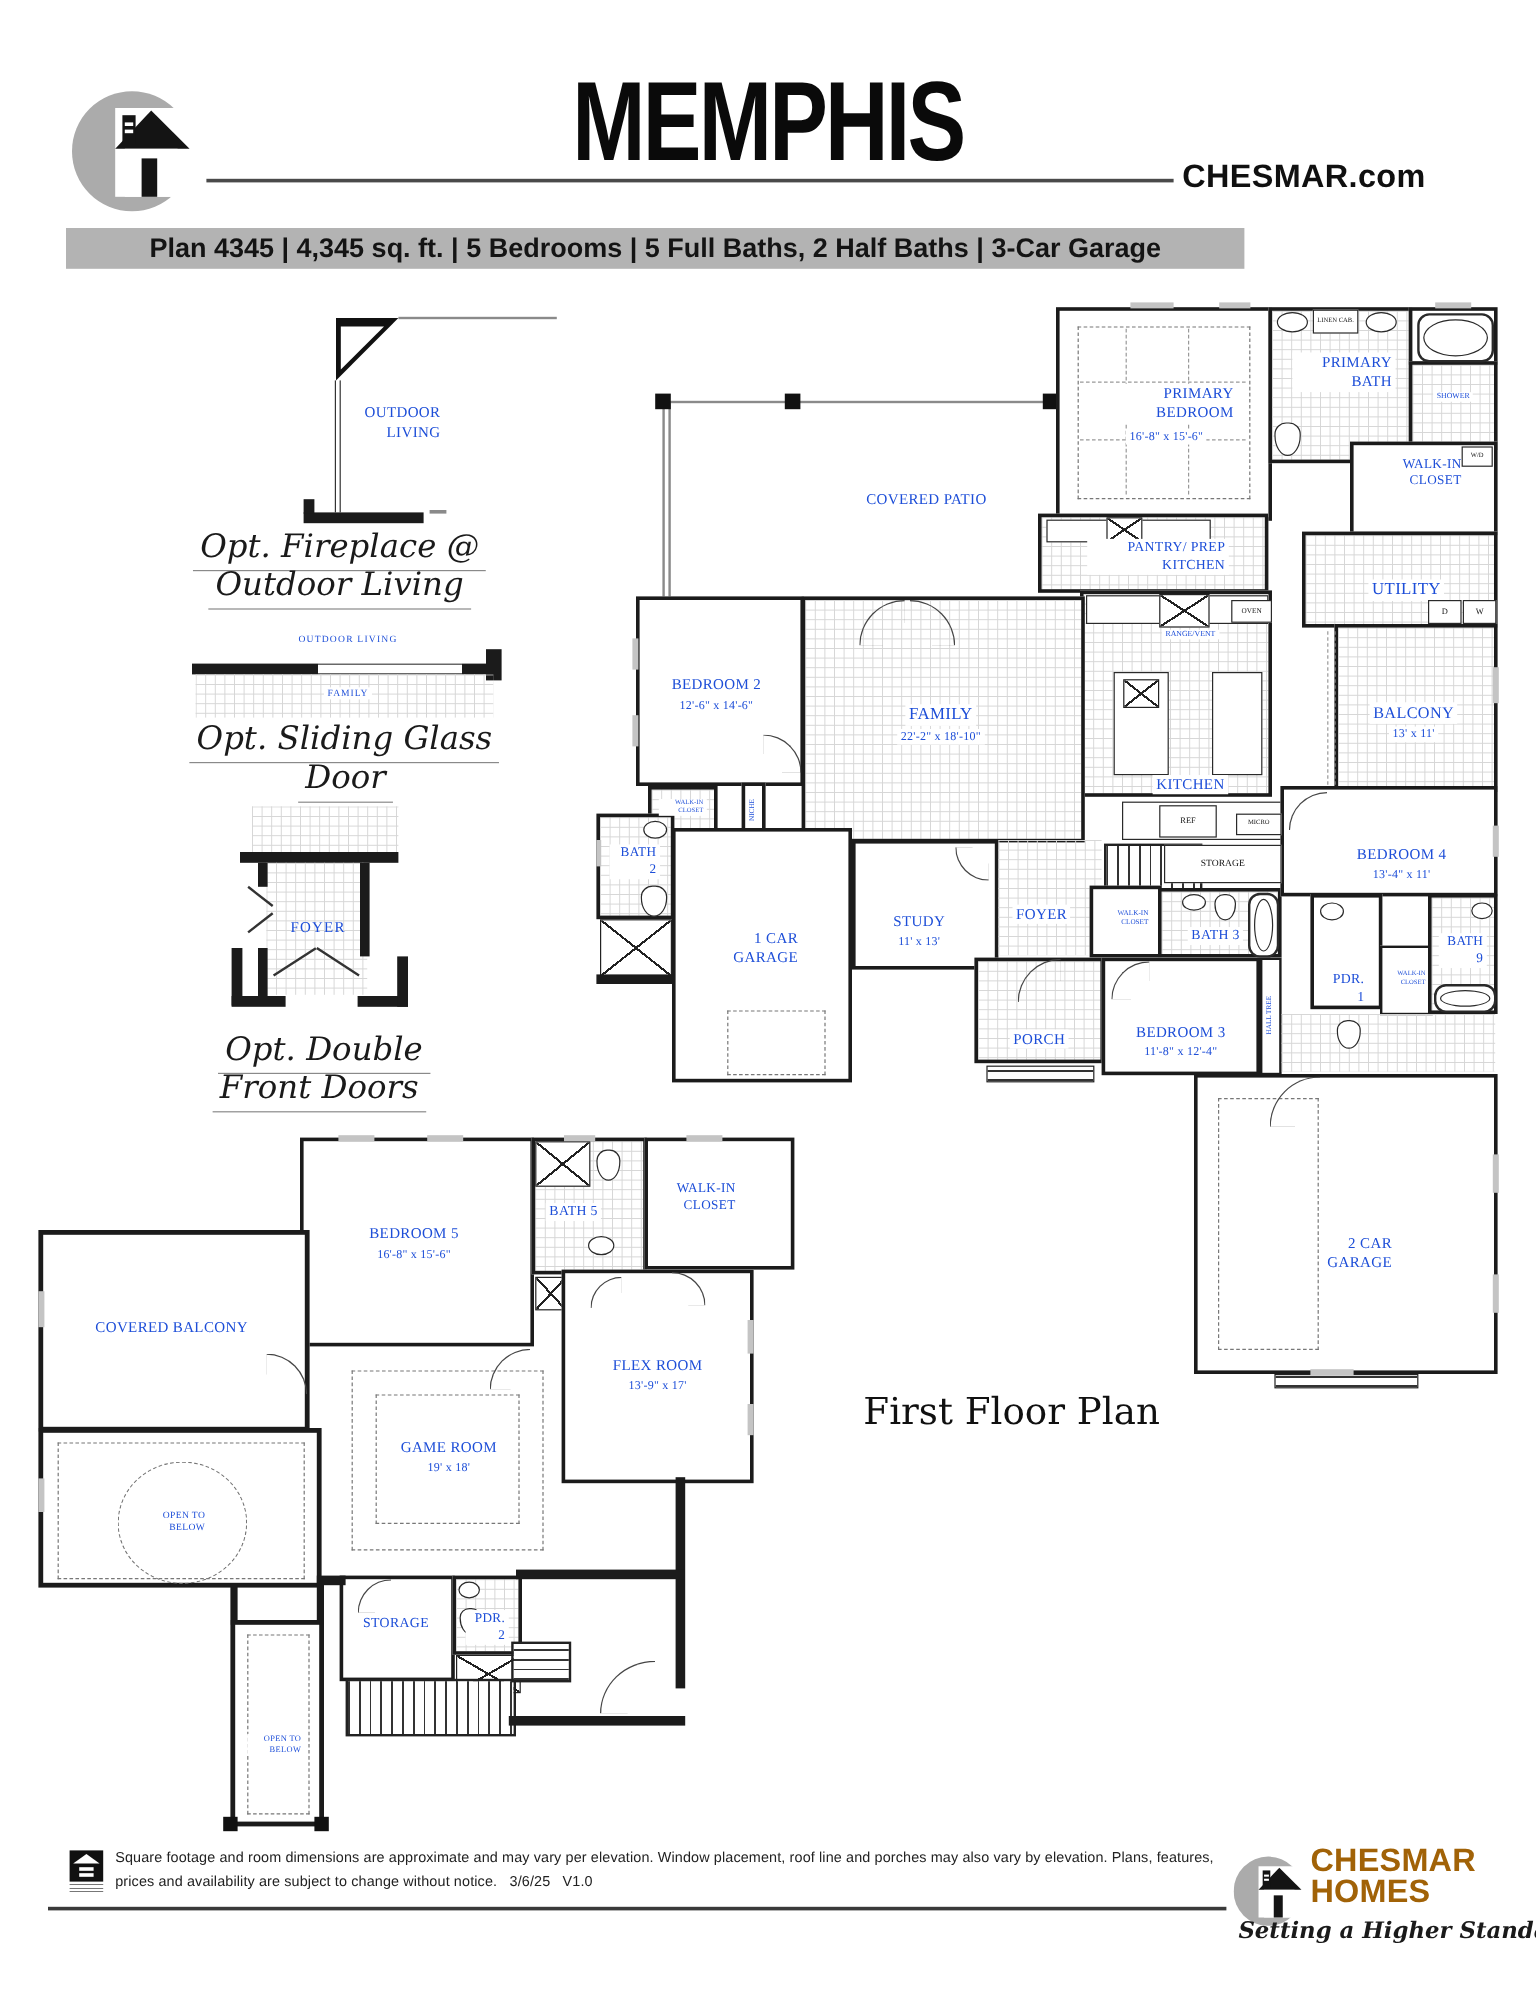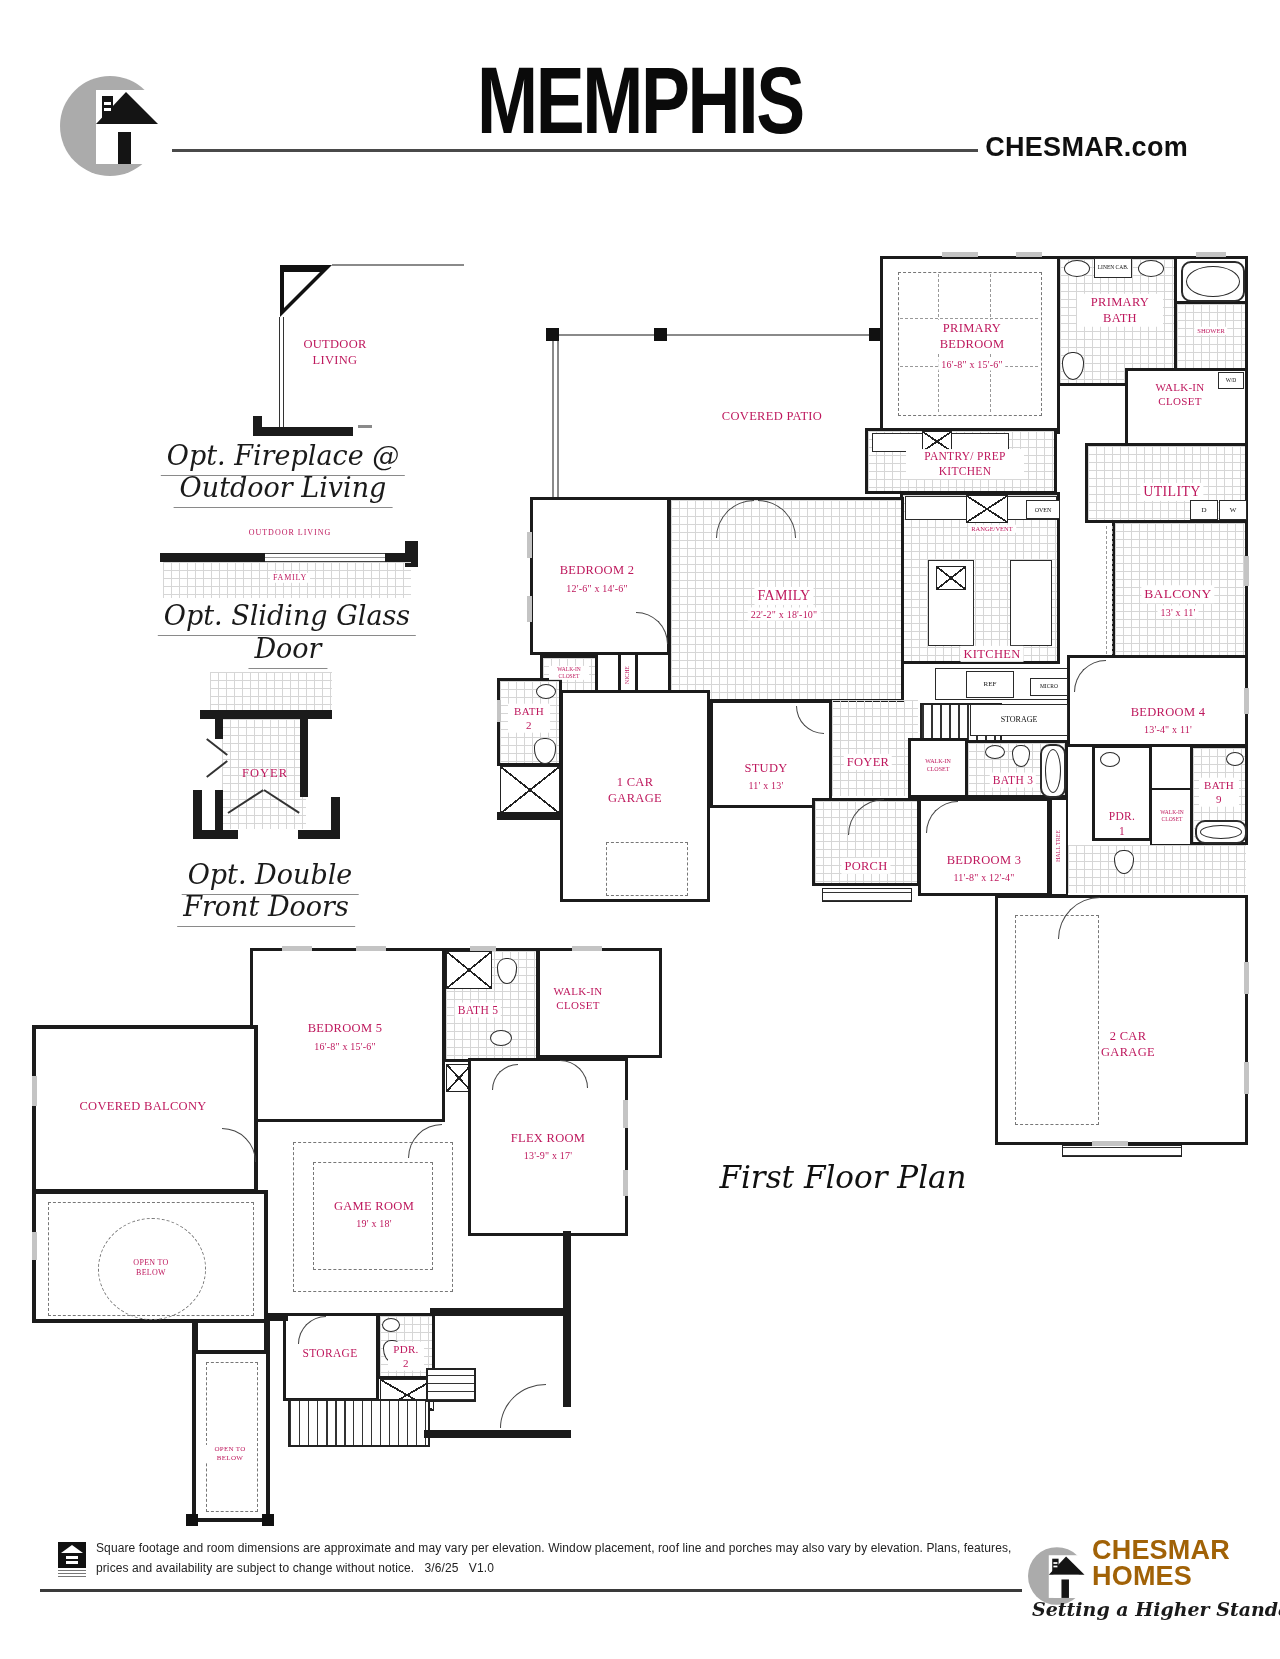--- a/index.html
+++ b/index.html
@@ -8,21 +8,21 @@
   .title{position:absolute;left:0;right:0;top:54px;text-align:center}
   .title span{display:inline-block;font-weight:700;font-size:94px;line-height:1;letter-spacing:-3px;transform:scaleX(.78);color:#0a0a0a}
   .hline{position:absolute;left:172px;top:149px;width:806px;height:2.5px;background:#4a4a4a}
   .site{position:absolute;left:960px;top:132px;width:228px;text-align:right;font-size:27px;font-weight:700;letter-spacing:.3px;color:#101010}
   .banner{position:absolute;left:55px;top:190px;width:982px;height:34px;background:#b3b3b3;display:flex;align-items:center;justify-content:center;font-size:22.5px;font-weight:700;color:#141414}
   
   .rm{position:absolute;border:3.5px solid #1b1b1b;background:#fff;box-sizing:border-box}
   .b4{border-width:4.5px}
   .tile{background-image:linear-gradient(#d6d6d6 1px,transparent 1px),linear-gradient(90deg,#d6d6d6 1px,transparent 1px);background-size:8px 8px}
   .tilearea{position:absolute;background-image:linear-gradient(#d6d6d6 1px,transparent 1px),linear-gradient(90deg,#d6d6d6 1px,transparent 1px);background-size:8px 8px}
-  .rl{position:absolute;transform:translate(-50%,-50%);font-family:"Liberation Serif",serif;font-size:12.5px;line-height:1.3;color:#be185d;text-align:center;letter-spacing:.3px;white-space:nowrap;z-index:5}
+  .rl{position:absolute;transform:translate(-50%,-50%);font-family:"Liberation Serif",serif;font-size:12.5px;line-height:1.3;color:#1d4ed8;text-align:right;letter-spacing:.3px;white-space:nowrap;z-index:5}
   .wr{white-space:normal}
   .chip{background:#fff;padding:0 3px}
   .dim{font-size:10px;letter-spacing:.2px}
   .t8{font-size:8px}.t7{font-size:7px}.t65{font-size:6.5px;letter-spacing:0}.t6{font-size:6px;letter-spacing:0}.t55{font-size:5.5px;letter-spacing:0}
   .vert{writing-mode:vertical-rl;transform:translate(-50%,-50%) rotate(180deg)}
   .wall{position:absolute;background:#1b1b1b}
   .thin{position:absolute;background:#8a8a8a}
   .post{position:absolute;background:#111}
   .win{position:absolute;background:#c4c4c4;z-index:4}
   .arc{position:absolute;box-sizing:border-box;z-index:3}
@@ -35,21 +35,21 @@
   .xbox{position:absolute;border:1.8px solid #222;background-color:#fff;background-image:linear-gradient(to top right,transparent calc(50% - .9px),#222 calc(50% - .9px) calc(50% + .9px),transparent calc(50% + .9px)),linear-gradient(to bottom right,transparent calc(50% - .9px),#222 calc(50% - .9px) calc(50% + .9px),transparent calc(50% + .9px))}
   .stv{position:absolute;border:2px solid #222;background:repeating-linear-gradient(90deg,#333 0 1.5px,#fff 1.5px 9px)}
   .sth{position:absolute;border:2px solid #222;background:repeating-linear-gradient(0deg,#333 0 1.5px,#fff 1.5px 8px)}
   .ctr{position:absolute;border:1.5px solid #2a2a2a;background:#fff}
   .fx{position:absolute;border:1.5px solid #2a2a2a;background:#fff;display:flex;align-items:center;justify-content:center;font-family:"Liberation Serif",serif;color:#111;text-align:center;line-height:1;z-index:5}
   .tub{position:absolute;border:2px solid #2a2a2a;border-radius:10px;background:#fff;z-index:4}
   .tubin{position:absolute;left:3px;top:3px;right:3px;bottom:3px;border:1.2px solid #2a2a2a;border-radius:50%}
   .sink{position:absolute;border:1.5px solid #2a2a2a;border-radius:50%;background:#fff;z-index:4}
   .wc{position:absolute;border:1.5px solid #2a2a2a;border-radius:45% 45% 50% 50%/35% 35% 60% 60%;background:#fff;z-index:4}
   .cap{position:absolute;transform:translate(-50%,-50%);font-family:"DejaVu Serif",serif;font-style:italic;font-size:27px;color:#1a1a1a;white-space:nowrap;border-bottom:1.6px solid #8a8a8a;padding:0 6px 4px;z-index:6}
-  .fpt{position:absolute;transform:translate(-50%,-50%);font-family:"DejaVu Serif",serif;font-style:italic;font-size:31px;color:#101010;white-space:nowrap;z-index:6}
+  .fpt{position:absolute;transform:translate(-50%,-50%);font-family:"DejaVu Serif",serif;font-size:31px;color:#101010;white-space:nowrap;z-index:6}
   .tri{position:absolute;width:0;height:0}
   
   .disc{position:absolute;font-size:12px;color:#222;white-space:pre;letter-spacing:.1px}
   .brand{position:absolute;left:1092px;top:1538px;font-weight:900;font-size:27px;line-height:.95;letter-spacing:.2px;color:#a16207}
   .tagline{position:absolute;left:1032px;top:1598px;font-family:"DejaVu Serif",serif;font-style:italic;font-weight:700;font-size:19px;color:#1a1a1a;white-space:nowrap}
   .eho{position:absolute;left:58px;top:1542px;width:28px;height:26px;background:#111}
   .eho .roof{position:absolute;left:3px;top:3px;width:0;height:0;border-left:11px solid transparent;border-right:11px solid transparent;border-bottom:8px solid #fff}
   .eho .eq1{position:absolute;left:8px;top:14px;width:12px;height:3px;background:#fff}
   .eho .eq2{position:absolute;left:8px;top:19px;width:12px;height:3px;background:#fff}
   .eho-lines{position:absolute;left:58px;top:1570px;width:28px;height:7px;background:repeating-linear-gradient(0deg,#777 0 1px,transparent 1px 3px)}
@@ -66,20 +66,21 @@
     <polygon points="36,58 66,26 98,58" fill="#141414"></polygon>
     <rect x="42" y="30" width="11" height="24" fill="#141414"></rect>
     <rect x="44" y="36" width="7" height="3" fill="#fff"></rect>
     <rect x="44" y="42" width="7" height="3" fill="#fff"></rect>
     <rect x="44" y="58" width="44" height="40" fill="#fff"></rect>
     <rect x="58" y="66" width="13" height="32" fill="#141414"></rect>
   </svg>
   <div class="title"><span>MEMPHIS</span></div>
   <div class="hline"></div>
   <div class="site">CHESMAR.com</div>
+  <div class="banner">Plan 4345 | 4,345 sq. ft. | 5 Bedrooms | 5 Full Baths, 2 Half Baths | 3-Car Garage</div>
 
   <div class="tri" style="left:280px;top:265px;border-top:52px solid #111;border-right:52px solid transparent"></div>
   <div class="tri" style="left:284px;top:272px;border-top:36px solid #fff;border-right:36px solid transparent"></div>
   <div class="thin" style="left:332px;top:264px;width:132px;height:1.5px"></div>
   <div style="position:absolute;left:279px;top:317px;width:5px;height:110px;border-left:1.5px solid #333;border-right:1.5px solid #333;box-sizing:border-box"></div>
   <div class="rl wr" style="left:335px;top:352px;width:64px">OUTDOOR LIVING</div>
   <div class="wall" style="left:253px;top:427px;width:100px;height:9px"></div>
   <div class="wall" style="left:253px;top:416px;width:9px;height:12px"></div>
   <div class="thin" style="left:358px;top:425px;width:14px;height:3px"></div>
   <div class="cap" style="left:283px;top:458px">Opt. Fireplace @</div>

